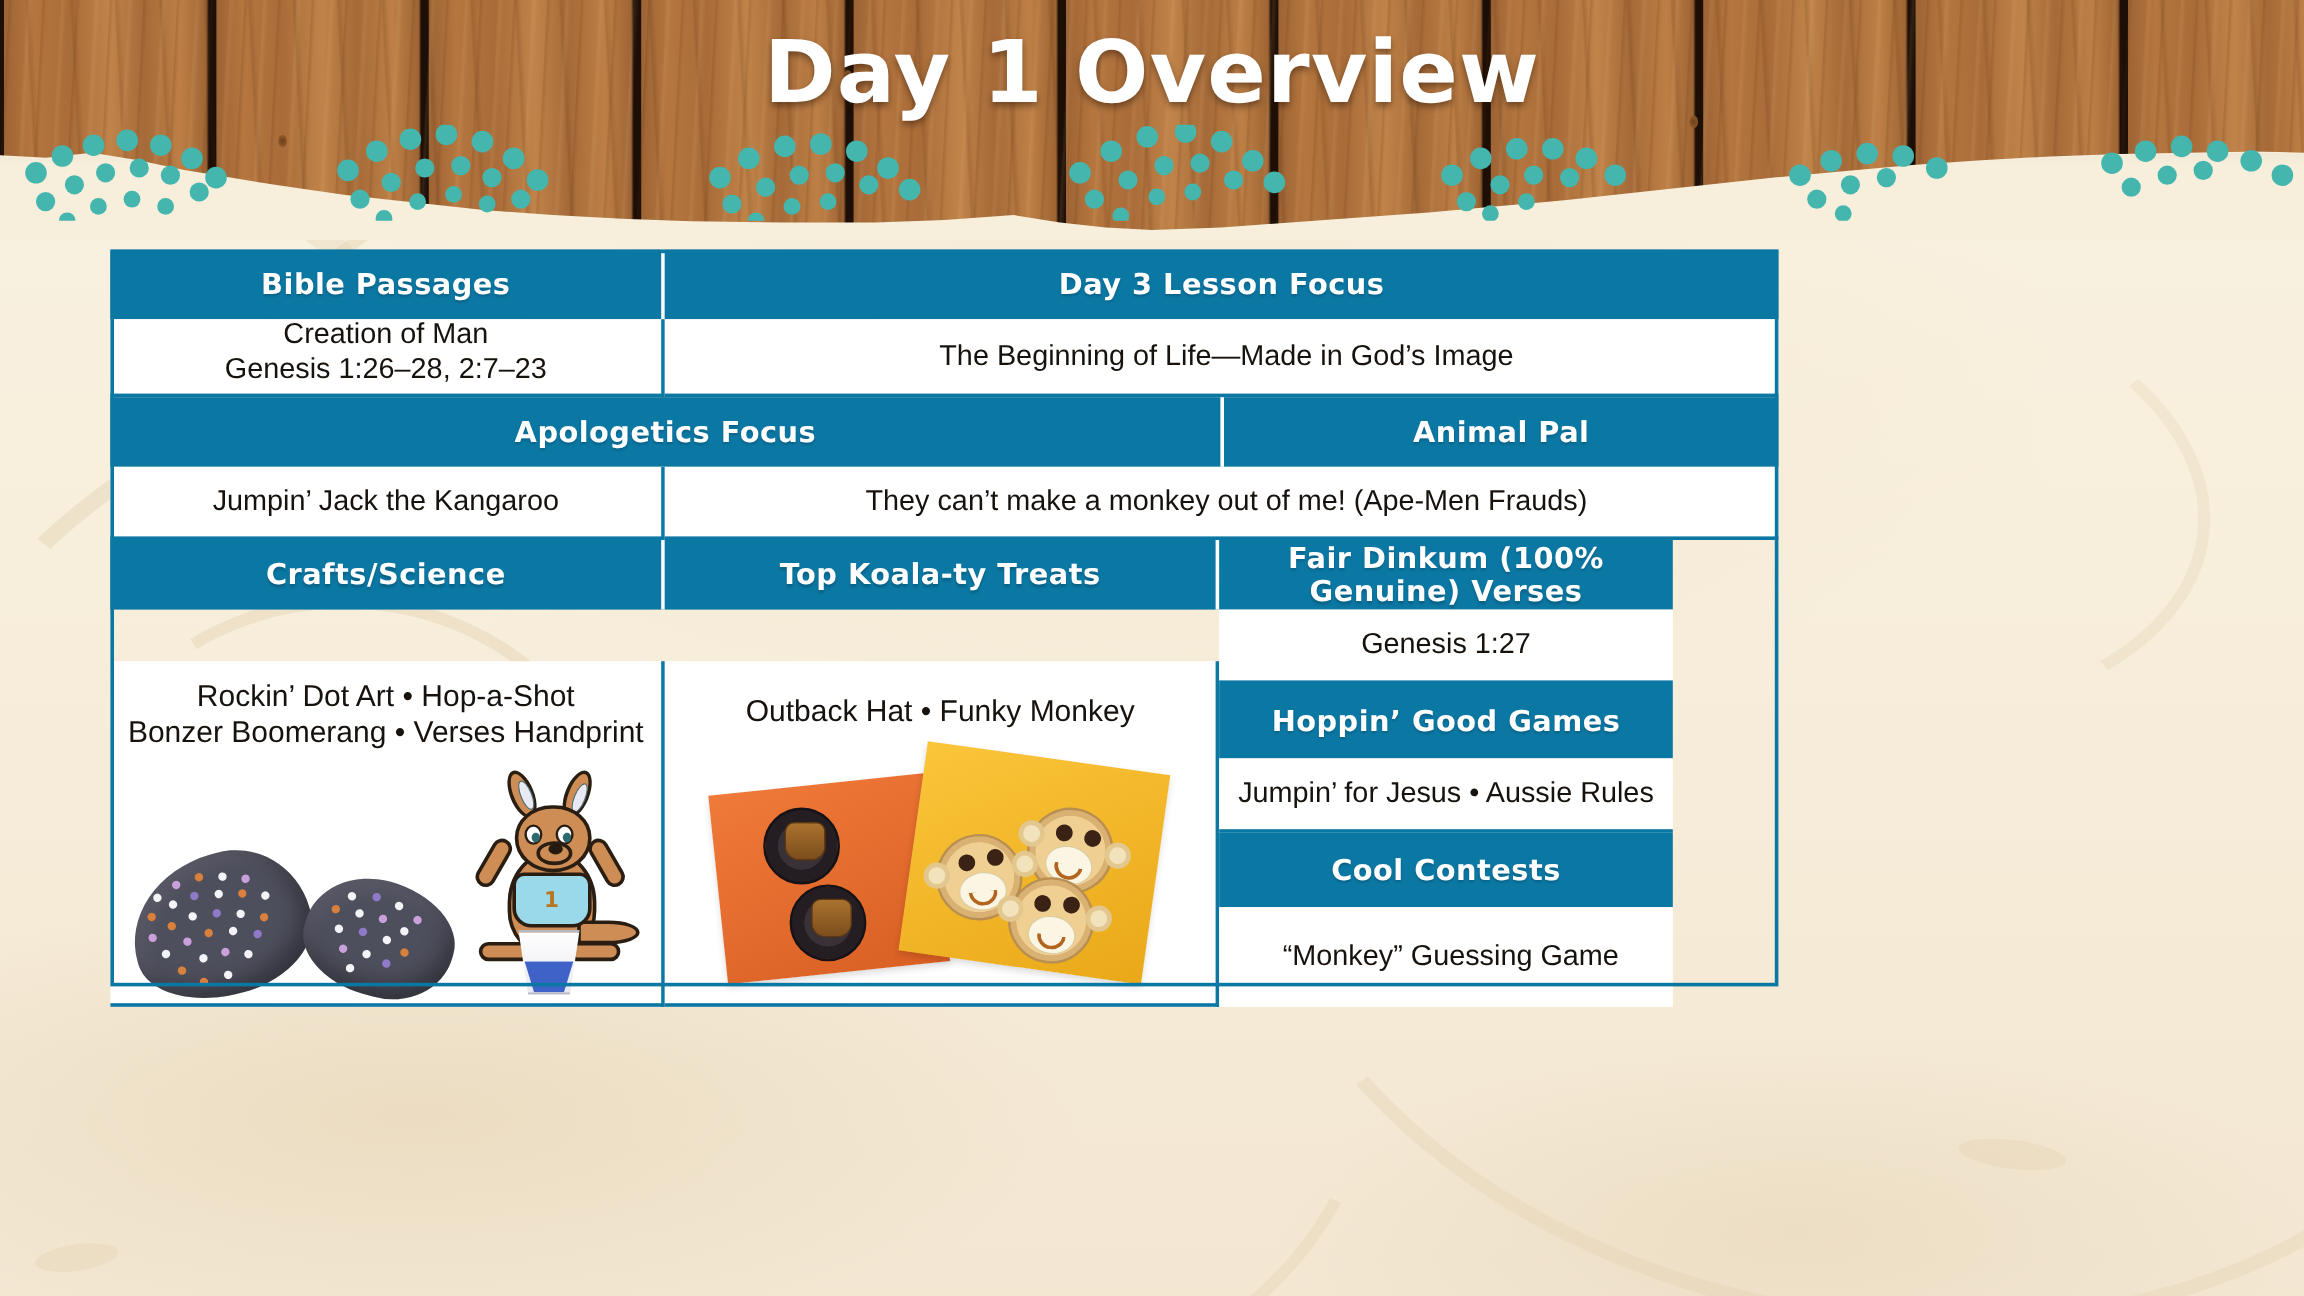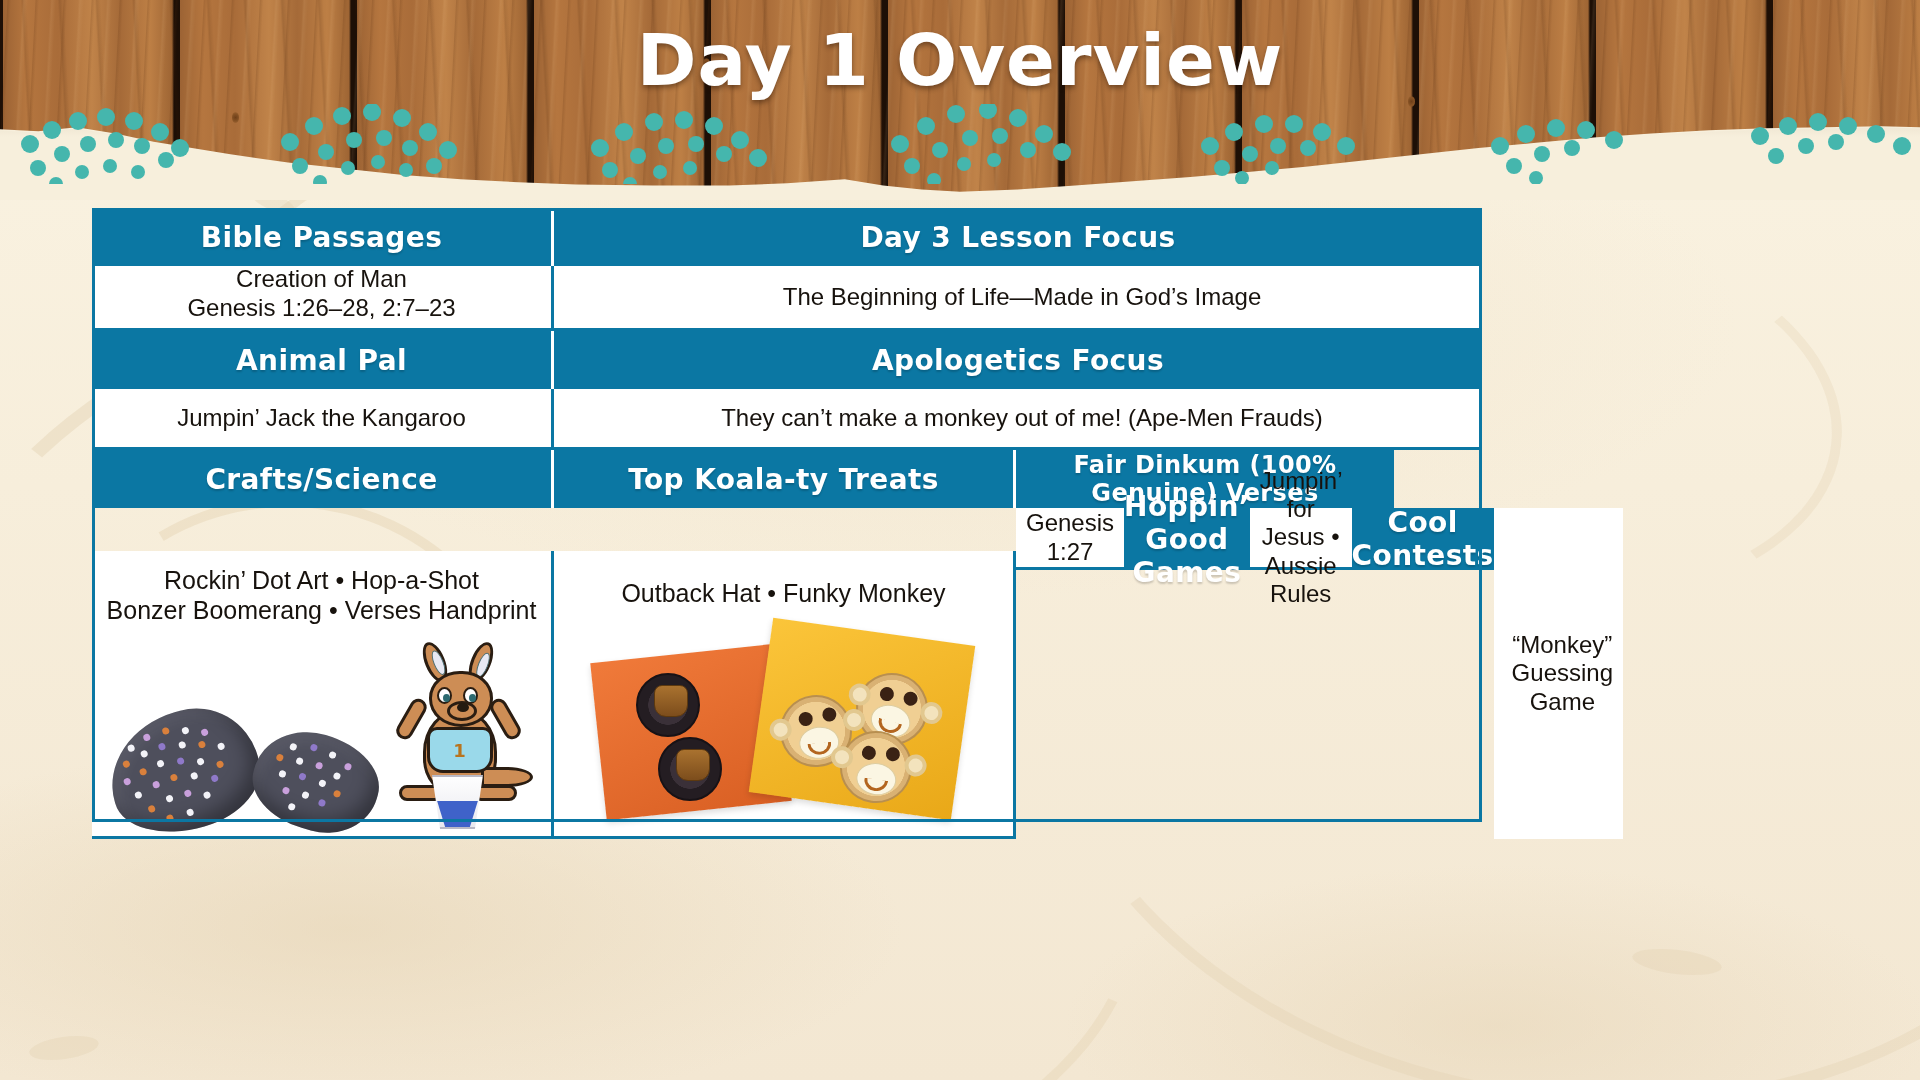--- a/index.html
+++ b/index.html
@@ -126,21 +126,21 @@
   }
   .tbl-row{ display:flex; width:100%; }
   .hdr{
     background:#0b77a3;
     color:#fff;
     font-family:"DejaVu Sans", sans-serif;
     font-weight:bold;
     display:flex; align-items:center; justify-content:center;
     text-align:center;
     height:58px;
-    font-size:28px;
+    font-size:24px;
     letter-spacing:.4px;
     text-shadow:0 2px 2px rgba(0,0,0,.18);
     border-right:3px solid #ffffff;
   }
   .hdr:last-child{ border-right:none; }
   .cell{
     background:#ffffff;
     color:#17120d;
     display:flex; align-items:center; justify-content:center;
     text-align:center;
@@ -157,21 +157,21 @@
   .col-right { width:928px; }
   .col-a     { width:462px; }
   .col-b     { width:462px; }
   .col-c     { width:378px; }
 
   #tbl-outline{
     position:absolute; left:92px; top:208px; width:1390px; height:614px;
     border:3px solid #0b77a3; pointer-events:none; z-index:7;
   }
 
-  .cell-stack{ display:flex; }
+  .cell-stack{ display:flex; flex-direction:column; }
 
   .craft-cell{
     display:flex; flex-direction:column; align-items:center;
     justify-content:flex-start;
     padding-top:14px;
     margin-top:43px;
   }
   .craft-text{ font-size:25px; line-height:1.2; }
   .treat-text{ font-size:25px; padding-top:14px; }
 
@@ -428,22 +428,22 @@
     <div class="cell col-left" style="height:65px;align-items:flex-end;">
       <div>
         <div>Creation of Man</div>
         <div>Genesis 1:26–28, 2:7–23</div>
       </div>
     </div>
     <div class="cell col-right" style="height:65px;">The Beginning of Life—Made in God’s Image</div>
   </div>
 
   <div class="tbl-row">
+    <div class="hdr col-right">Apologetics Focus</div>
     <div class="hdr col-left">Animal Pal</div>
-    <div class="hdr col-right">Apologetics Focus</div>
   </div>
 
   <div class="tbl-row">
     <div class="cell col-left" style="height:61px;">Jumpin’ Jack the Kangaroo</div>
     <div class="cell col-right" style="height:61px;">They can’t make a monkey out of me! (Ape-Men Frauds)</div>
   </div>
 
   <div class="tbl-row">
     <div class="hdr col-a">Crafts/Science</div>
     <div class="hdr col-b">Top Koala-ty Treats</div>

